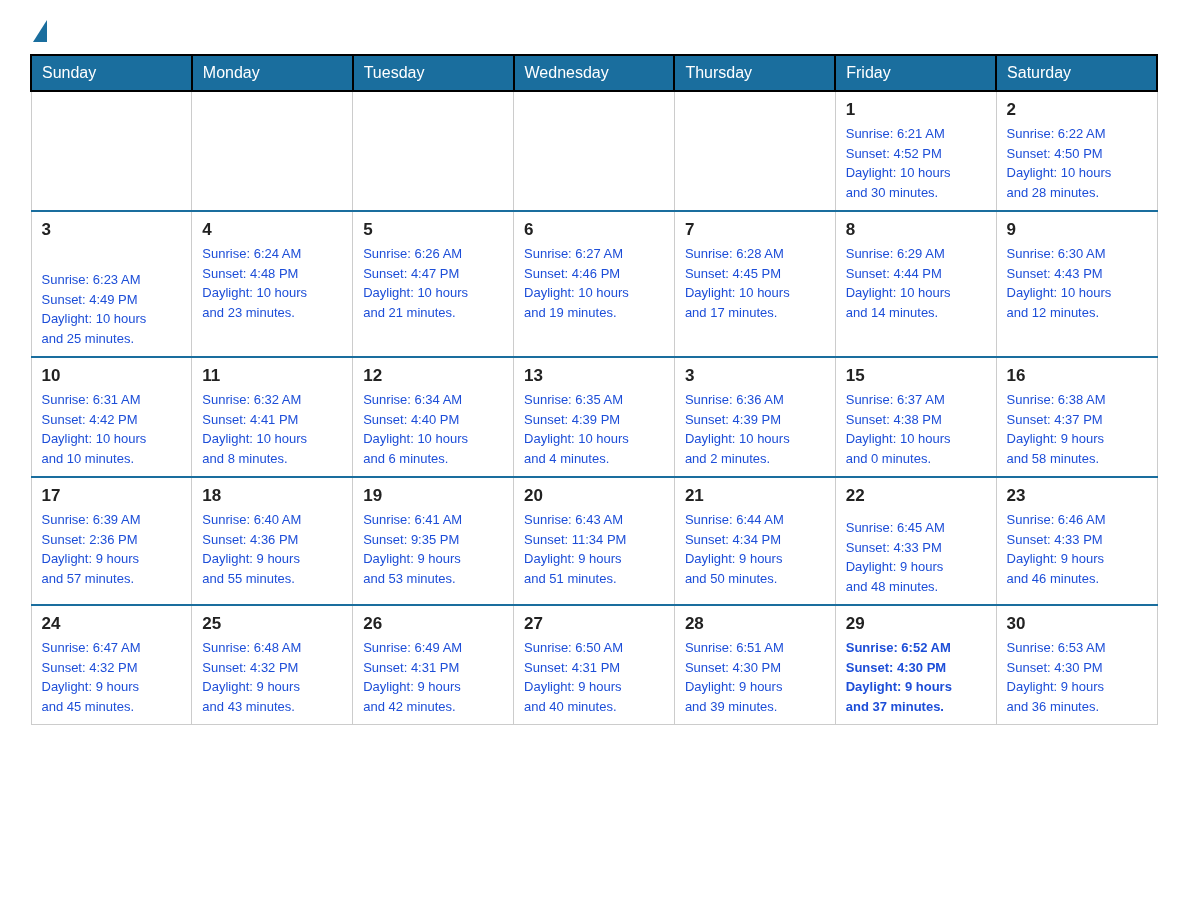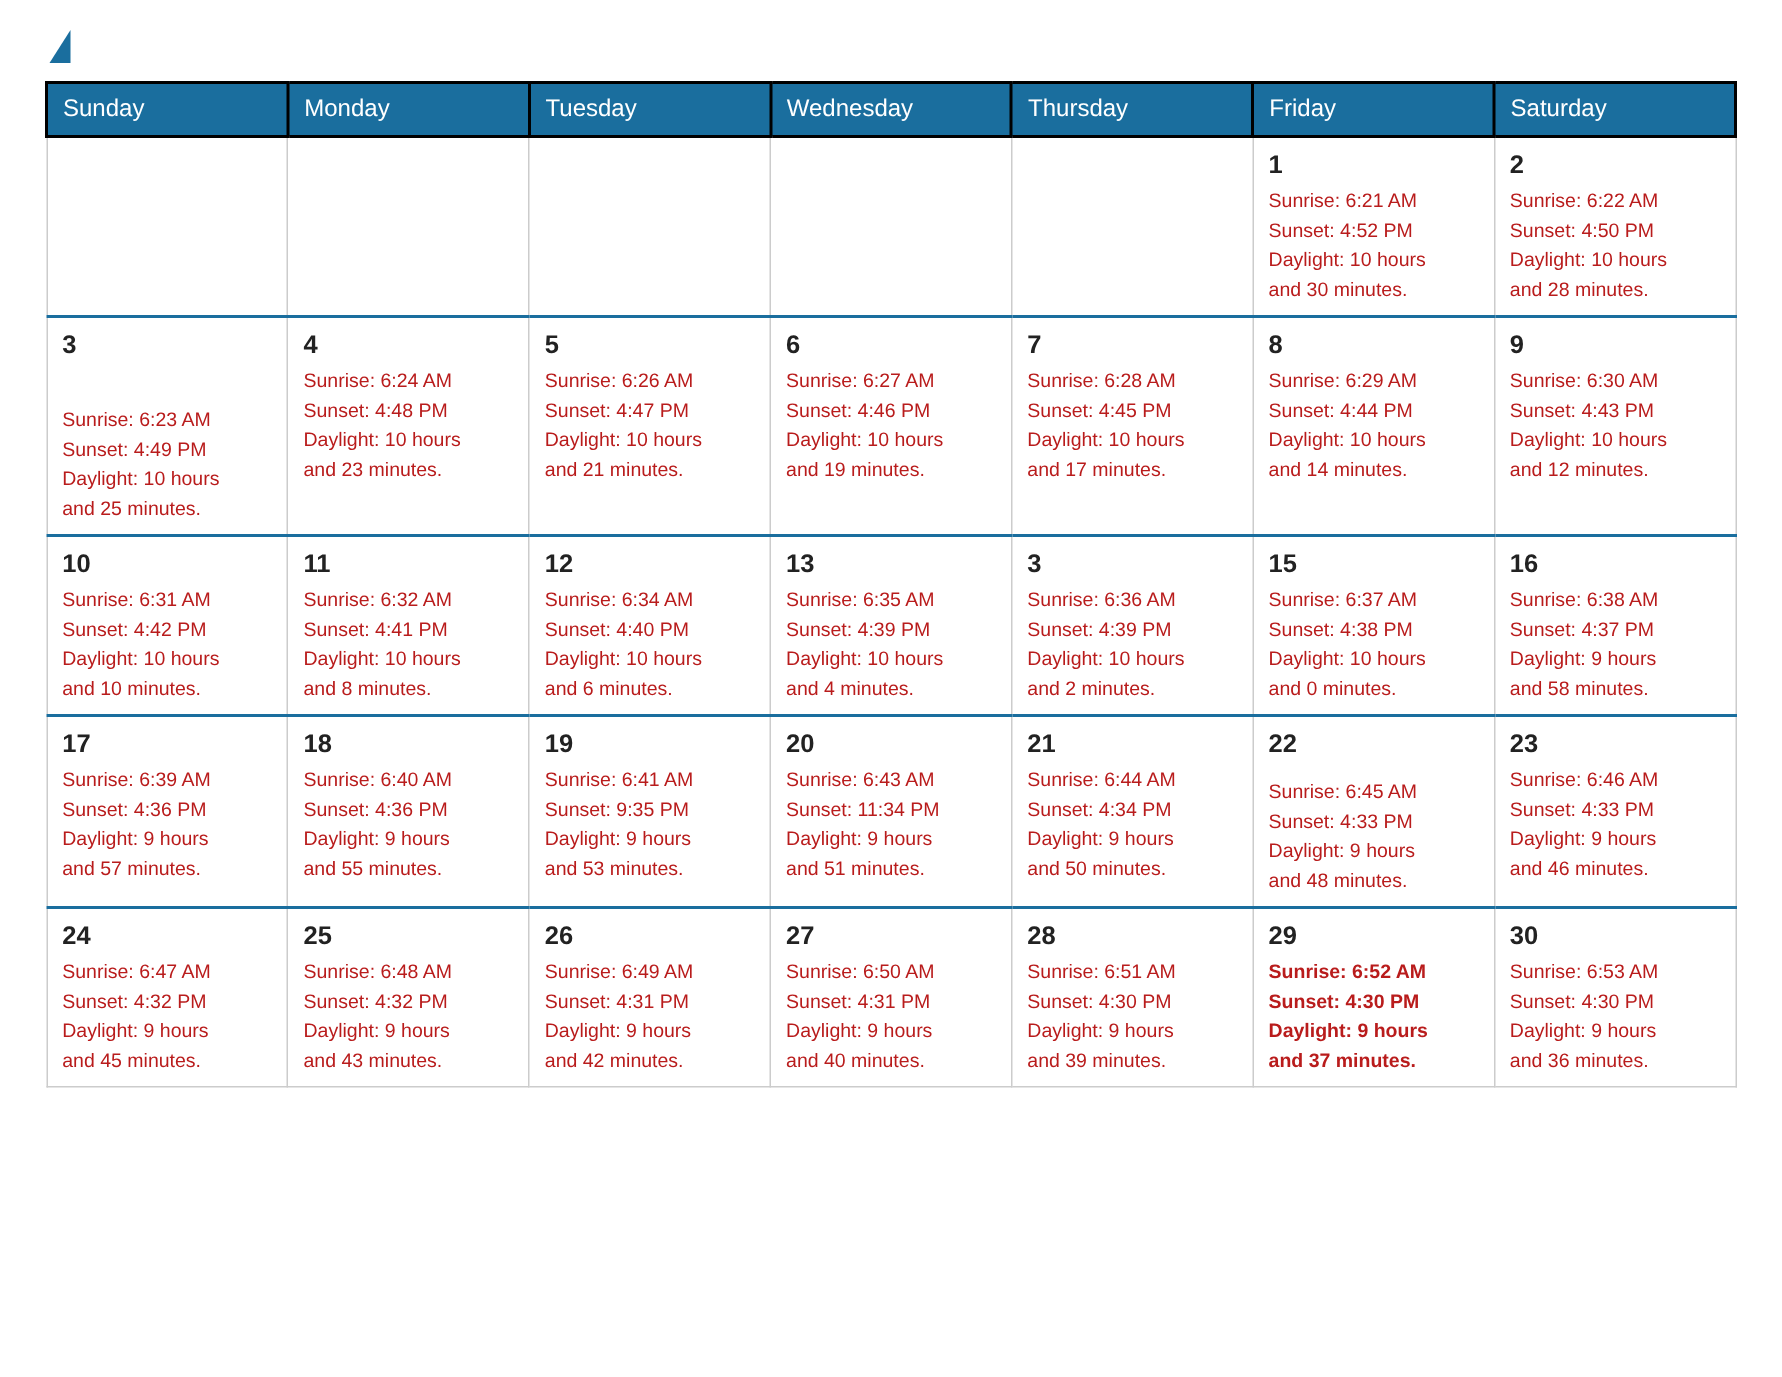--- a/index.html
+++ b/index.html
@@ -86,21 +86,21 @@
     }
     .day-number {
       font-size: 17px;
       font-weight: bold;
       color: #222;
       display: block;
       margin-bottom: 4px;
     }
     .day-info {
       font-size: 13px;
-      color: #b91c1c;
+      color: #1d4ed8;
       line-height: 1.5;
     }
     .empty-cell {
       background: #f5f5f5;
     }
   </style>
 </head>
 <body>
 
 <div class="header">
@@ -252,21 +252,21 @@
           <div class="day-info" style="white-space: pre-line;">Sunrise: 6:38 AM
 Sunset: 4:37 PM
 Daylight: 9 hours
 and 58 minutes.</div>
         </td>
       </tr>
       <tr>
         <td>
           <span class="day-number">17</span>
           <div class="day-info" style="white-space: pre-line;">Sunrise: 6:39 AM
-Sunset: 4:36 PM
+Sunset: 2:36 PM
 Daylight: 9 hours
 and 57 minutes.</div>
         </td>
         <td>
           <span class="day-number">18</span>
           <div class="day-info" style="white-space: pre-line;">Sunrise: 6:40 AM
 Sunset: 4:36 PM
 Daylight: 9 hours
 and 55 minutes.</div>
         </td>

